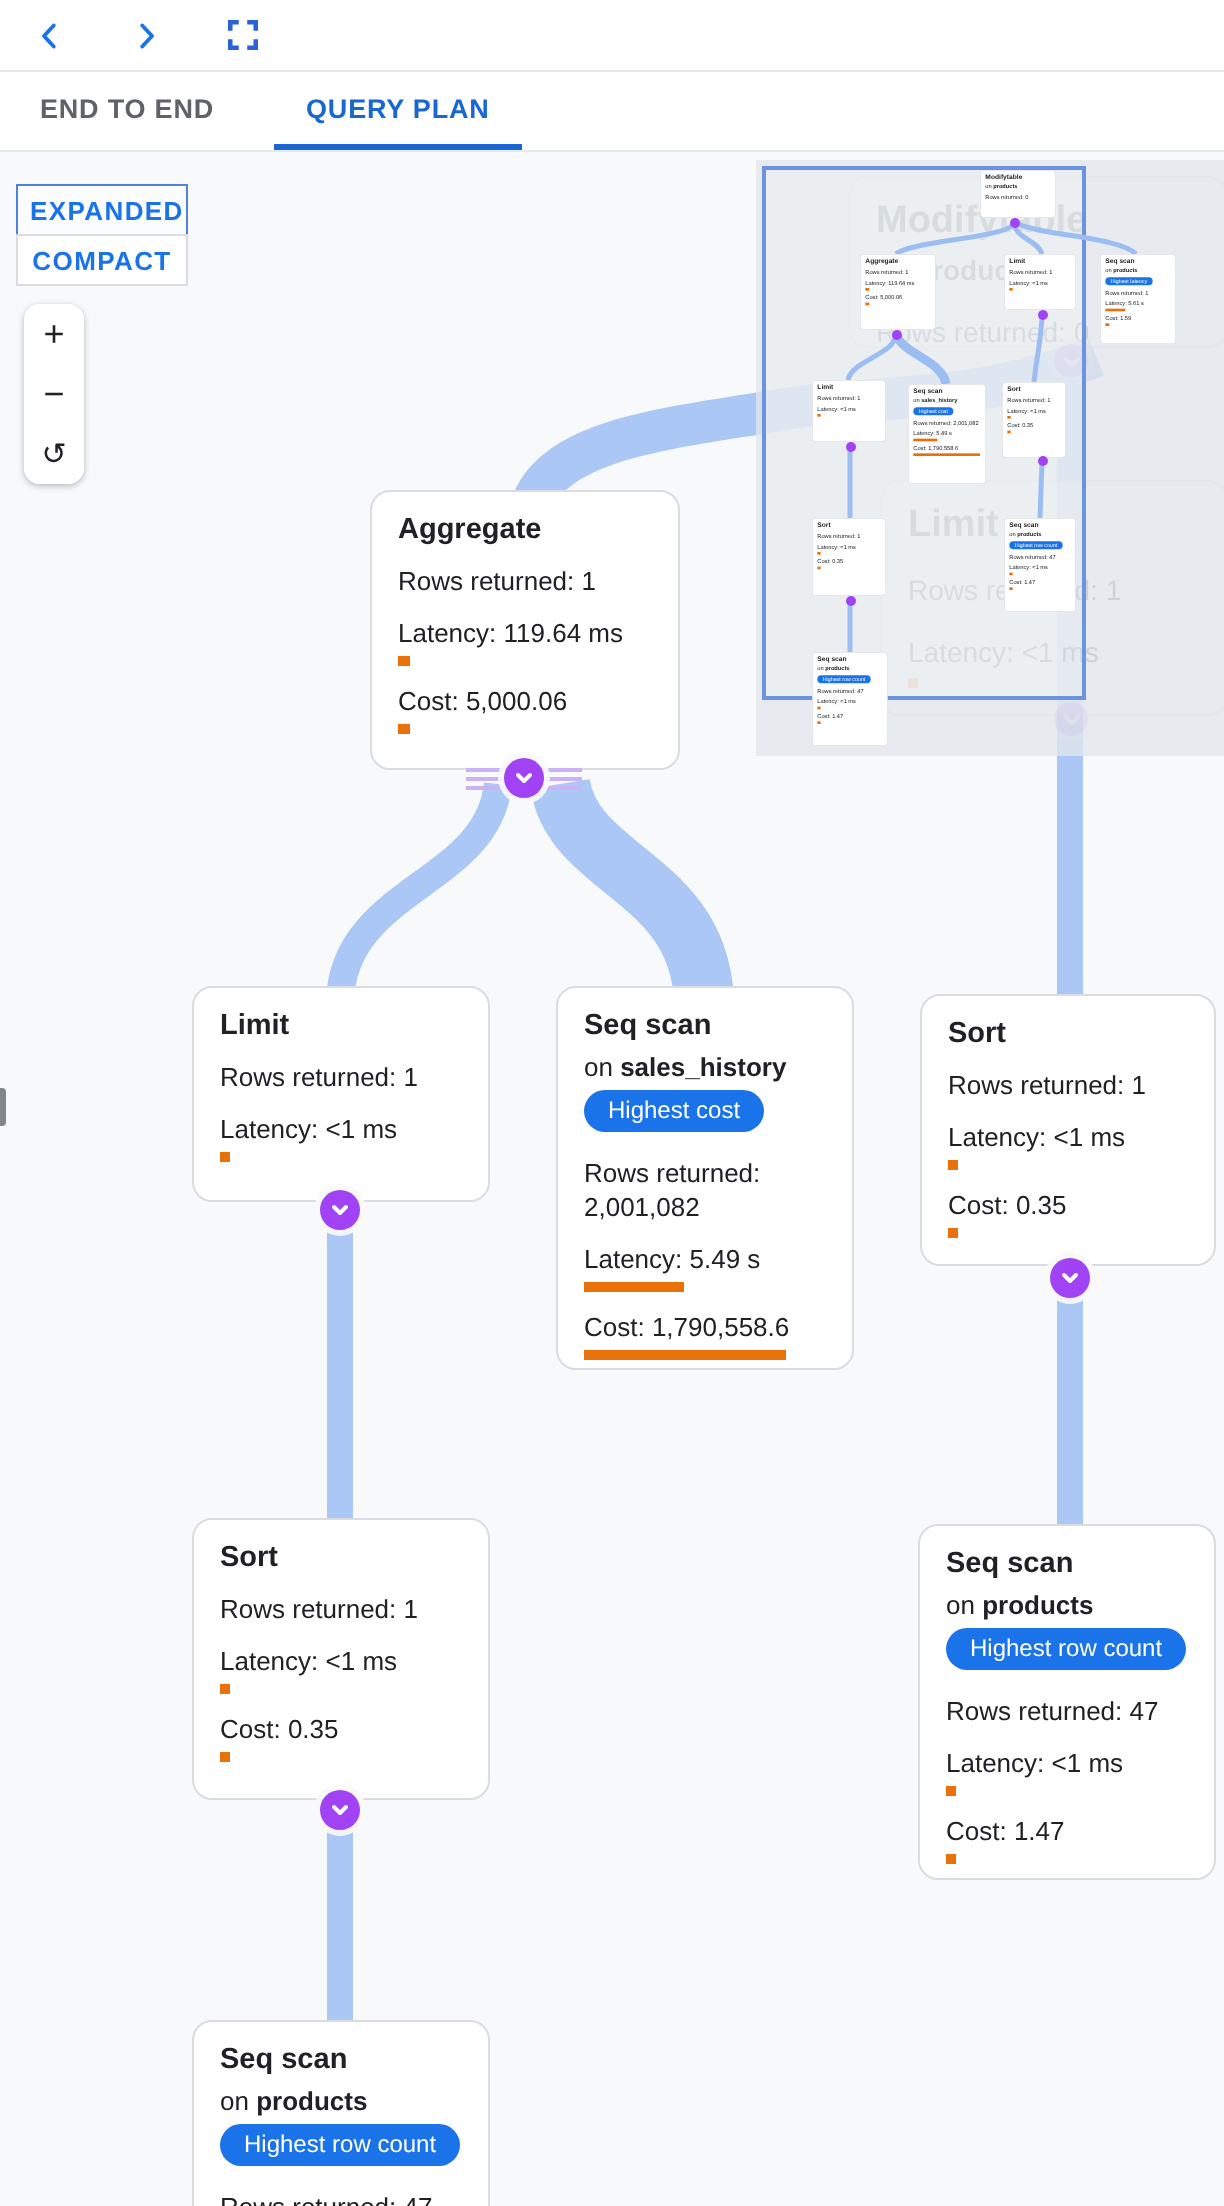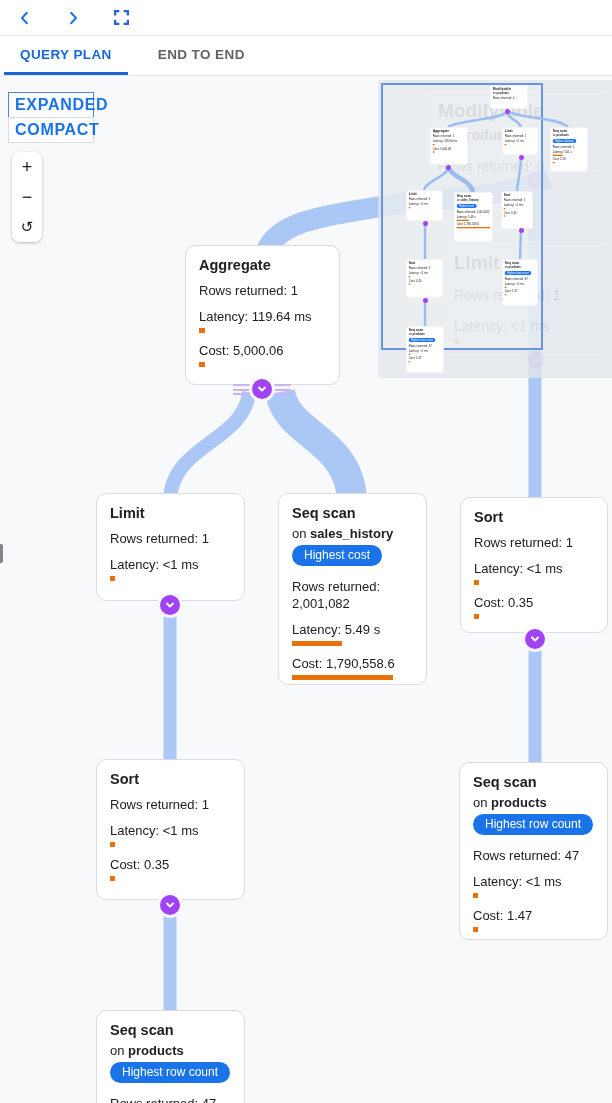--- a/index.html
+++ b/index.html
@@ -40,21 +40,21 @@
   
   .toggle{position:absolute;width:20px;height:20px;margin:-10px 0 0 -10px;border-radius:50%;
           background:#a142f4;display:flex;align-items:center;justify-content:center;
           box-shadow:0 0 0 3px rgba(248,249,250,.92);z-index:4;cursor:pointer;}
   .toggle.ghost-tg{width:17px;height:17px;margin:-8px 0 0 -8px;opacity:.55;z-index:1;}
   .stripes{position:absolute;width:58px;height:11px;margin:-5px 0 0 -29px;z-index:3;
            background:repeating-linear-gradient(180deg,#cbb2f5 0 2px,rgba(0,0,0,0) 2px 4.5px);}
   
   .view-toggle{position:absolute;left:8px;top:16px;z-index:6;display:flex;flex-direction:column;}
   .vt-btn{width:86px;height:26px;background:#fff;border:1px solid #dadce0;color:#1a73e8;
-          font-size:16px;font-weight:700;letter-spacing:.7px;font-family:inherit;cursor:pointer;}
+          font-size:13px;font-weight:700;letter-spacing:.7px;font-family:inherit;cursor:pointer;}
   .vt-btn.selected{border:1px solid #5181d8;background:#fbfcfe;}
   .vt-btn+.vt-btn{margin-top:-1px;}
   
   .zoom-panel{position:absolute;left:12px;top:76px;width:30px;z-index:6;background:#fff;border-radius:8px;
               box-shadow:0 1px 3px rgba(60,64,67,.35);display:flex;flex-direction:column;overflow:hidden;}
   .zp-btn{height:30px;border:none;background:#fff;font-size:18px;color:#202124;display:flex;
           align-items:center;justify-content:center;cursor:pointer;font-family:inherit;padding:0;}
   .zp-btn.reset{font-size:15px;}
   
   .minimap{position:absolute;left:378px;top:4px;width:234px;height:298px;z-index:5;
@@ -91,22 +91,22 @@
       </svg>
   </button>
   <button class="icon-btn">
     <svg width="17" height="17" viewBox="0 0 24 24">
         <path d="M3 9 V3 H9 M15 3 H21 V9 M21 15 V21 H15 M9 21 H3 V15" fill="none" stroke="#2a62d9" stroke-width="3.2"></path>
       </svg>
   </button>
 </div>
 
 <div class="tabs">
+  <button class="tab">END TO END</button>
   <button class="tab active">QUERY PLAN</button>
-  <button class="tab">END TO END</button>
 </div>
 
 <div class="canvas">
 
   <svg class="edges" width="612" height="1027">
     <path d="M 548 102 C 492 126 432 122 396 128 C 338 138 278 142 266 176" stroke-width="21"></path>
     <path d="M 535 98 L 535 426" stroke-width="13"></path>
     <path d="M 249 316 C 244 366 172 368 170 424" stroke-width="14"></path>
     <path d="M 280 316 C 287 360 349 362 352 424" stroke-width="30"></path>
     <path d="M 170 532 L 170 692" stroke-width="13"></path>

